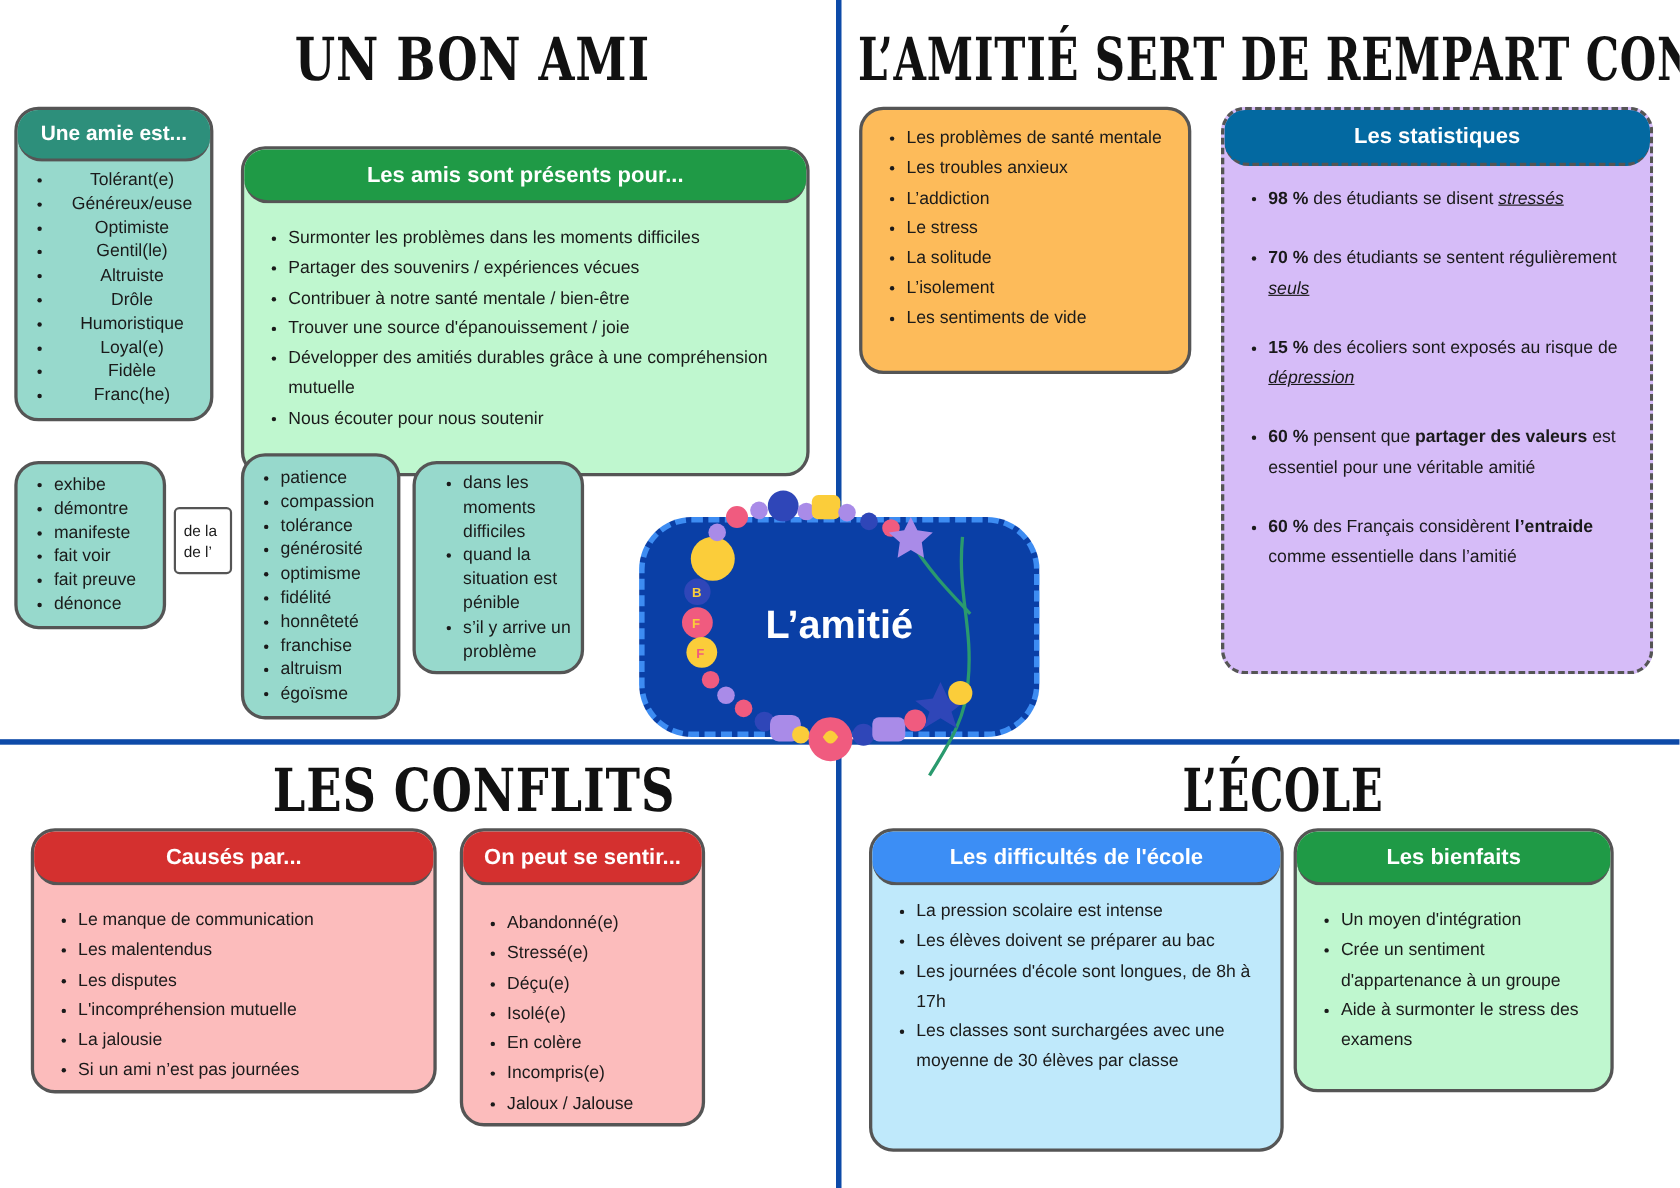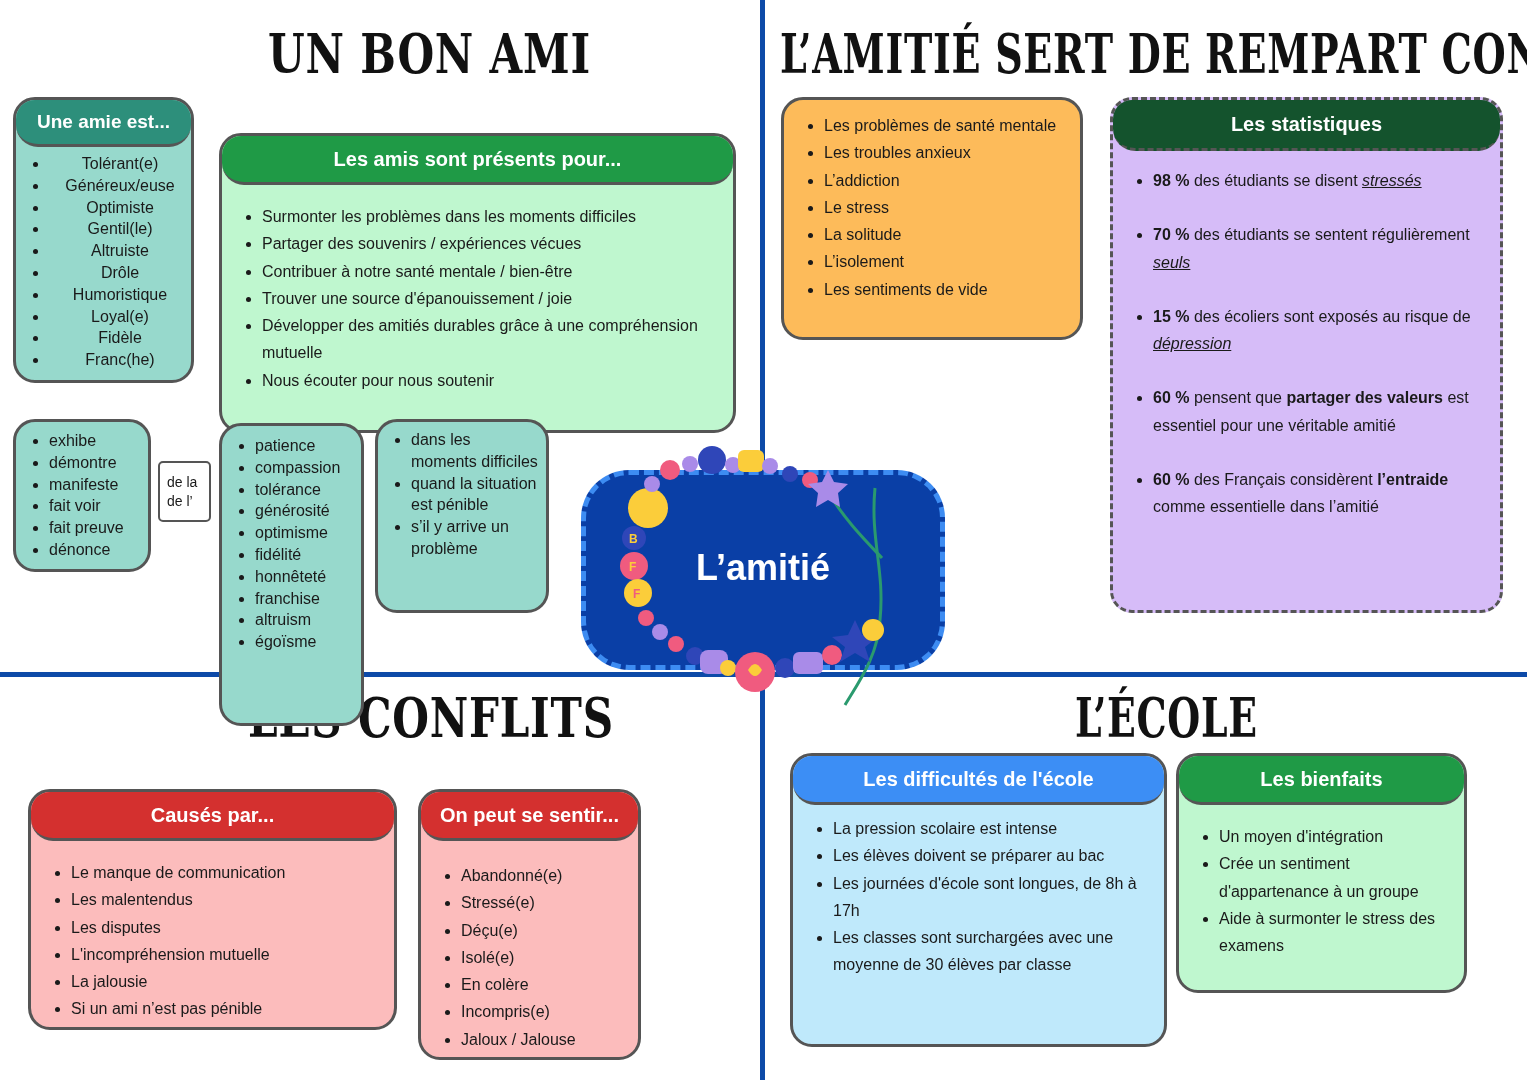--- a/index.html
+++ b/index.html
@@ -15,22 +15,22 @@
   .box-header{height:46px;display:flex;align-items:center;justify-content:center;color:#fff;font-weight:bold;
        font-size:20px;border-bottom:3px solid #555;border-radius:0 0 22px 22px;}
   ul{margin:0;padding:0 0 0 26px;}
   li{margin:0;}
   .teal{background:#97d9cc;}
   .teal-h{background:#2d8f7b;}
   .green{background:#bff7cf;}
   .green-h{background:#1f9a46;}
   .orange{background:#fdbb5a;}
   .purple{background:#d6bcf8;}
-  .purple-h{background:#14532d;}
-  .pink{background:#fcbcbc;margin-top:36px;}
+  .purple-h{background:#0369a1;}
+  .pink{background:#fcbcbc;}
   .red-h{background:#d4302f;}
   .blue{background:#bfe9fb;}
   .blue-h{background:#3c8ef5;}
   .list-sm{font-size:16px;line-height:21.8px;padding-top:6px;}
   .list-md{font-size:16px;line-height:27.3px;}
   .center-card{position:absolute;left:581px;top:470px;width:364px;height:200px;background:#0a3fa6;
        border:5px dashed #3d8cf2;border-radius:48px;box-sizing:border-box;}
   .center-title{position:absolute;left:0;right:0;top:72px;text-align:center;color:#fff;font-weight:bold;font-size:36px;}
   .stat li{margin-bottom:27px;}
   .stat b{font-weight:bold;}
@@ -84,36 +84,36 @@
     <li>fait preuve</li>
     <li>dénonce</li>
   </ul>
 </div>
 
 <div class="abs" style="left:158px;top:461px;width:53px;height:61px;border:2px solid #555;border-radius:5px;box-sizing:border-box;background:#fff;font-size:14px;line-height:19px;padding:10px 0 0 7px;">
   <div>de la</div>
   <div>de l’</div>
 </div>
 
-<div class="box teal" style="left:219px;top:423px;width:145px;height:303px;">
+<div class="box teal" style="left:219px;top:412px;width:145px;height:242px;">
   <ul class="list-sm" style="padding:9px 0 0 33px;">
     <li>patience</li>
     <li>compassion</li>
     <li>tolérance</li>
     <li>générosité</li>
     <li>optimisme</li>
     <li>fidélité</li>
     <li>honnêteté</li>
     <li>franchise</li>
     <li>altruism</li>
     <li>égoïsme</li>
   </ul>
 </div>
 
-<div class="box teal" style="left:375px;top:419px;width:174px;height:194px;">
+<div class="box teal" style="left:375px;top:419px;width:156px;height:194px;padding-left:10px;">
   <ul class="list-sm" style="padding:7px 6px 0 33px;">
     <li>dans les moments difficiles</li>
     <li>quand la situation est pénible</li>
     <li>s’il y arrive un problème</li>
   </ul>
 </div>
 
 <div class="center-card">
   <div class="center-title">L’amitié</div>
 </div>
@@ -177,21 +177,21 @@
 </div>
 
 <div class="box pink" style="left:28px;top:753px;width:369px;height:241px;">
   <div class="box-header red-h">Causés par...</div>
   <ul class="list-md" style="padding:18px 6px 0 40px;">
     <li>Le manque de communication</li>
     <li>Les malentendus</li>
     <li>Les disputes</li>
     <li>L'incompréhension mutuelle</li>
     <li>La jalousie</li>
-    <li>Si un ami n’est pas pénible</li>
+    <li>Si un ami n’est pas journées</li>
   </ul>
 </div>
 
 <div class="box pink" style="left:418px;top:753px;width:223px;height:271px;">
   <div class="box-header red-h">On peut se sentir...</div>
   <ul class="list-md" style="padding:21px 4px 0 40px;">
     <li>Abandonné(e)</li>
     <li>Stressé(e)</li>
     <li>Déçu(e)</li>
     <li>Isolé(e)</li>

